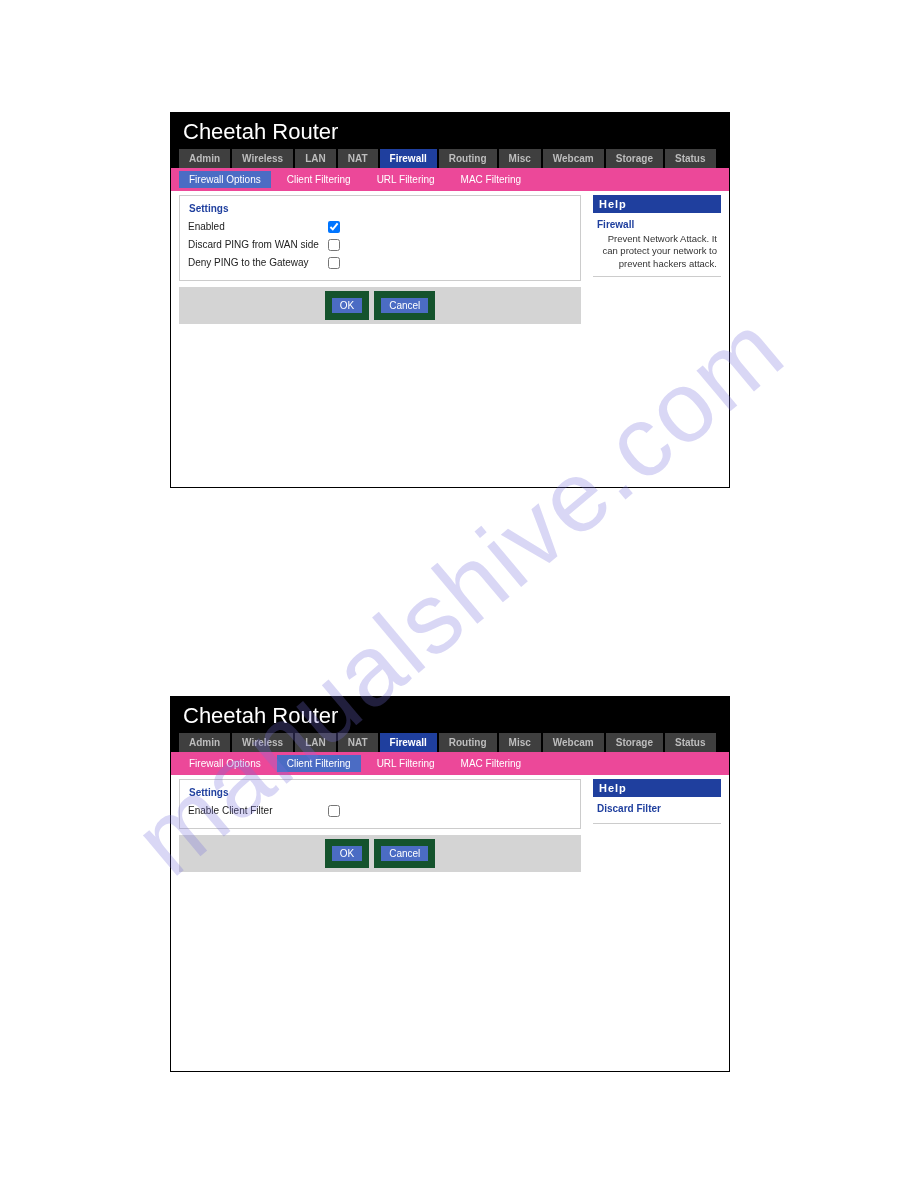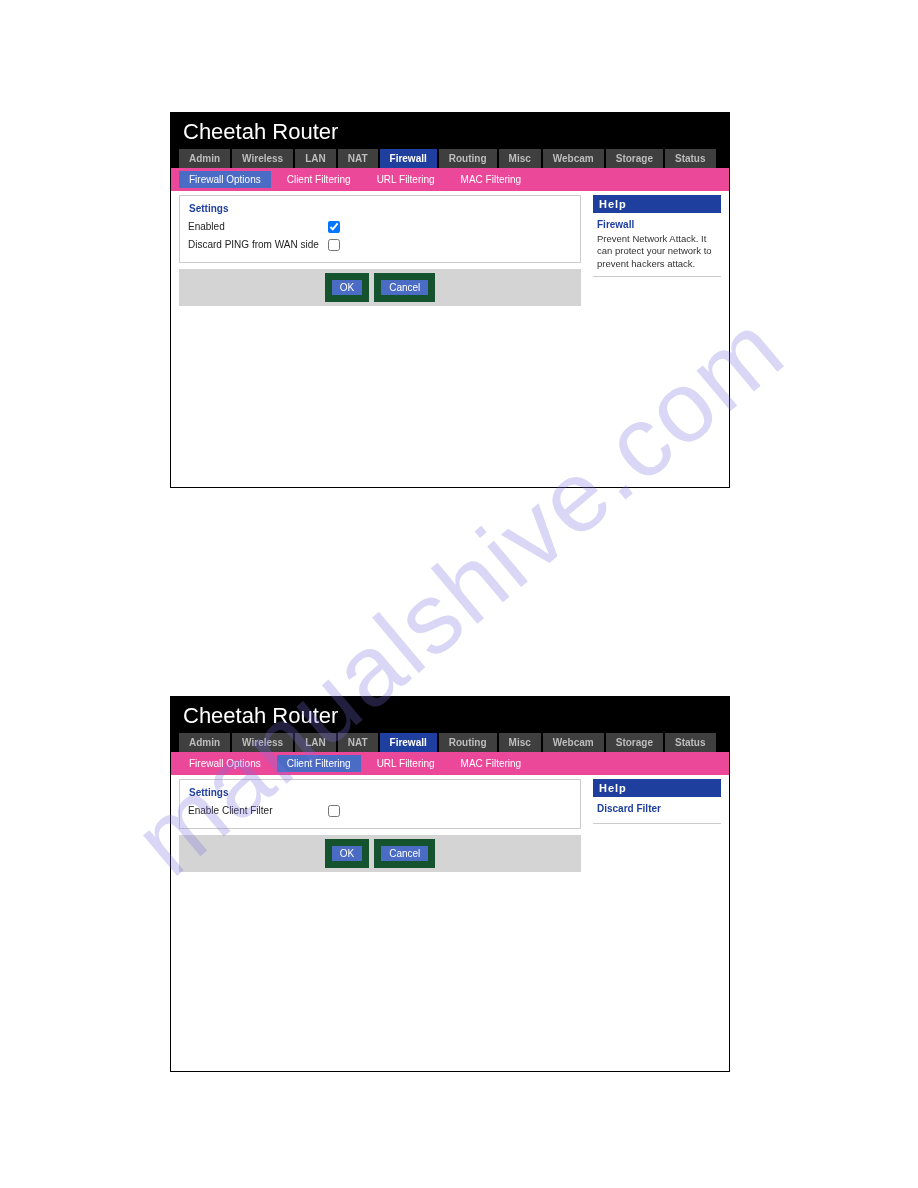--- a/index.html
+++ b/index.html
@@ -163,20 +163,21 @@
   .help-title {
     color: #1f3f9e;
     font-weight: bold;
     font-size: 10px;
     margin-bottom: 3px;
   }
   .help-text {
     font-size: 9.5px;
     color: #333;
     line-height: 1.3;
+    text-align: right;
   }
   input[type="checkbox"] {
     width: 12px;
     height: 12px;
   }
 </style>
 </head>
 <body>
 
 <div class="watermark">manualshive.com</div>
@@ -207,20 +208,24 @@
         <div class="fieldset">
           <div class="fieldset-legend">Settings</div>
           <div class="row">
             <span class="row-label">Enabled</span>
             <input type="checkbox" checked="" style="">
           </div>
           <div class="row">
             <span class="row-label">Discard PING from WAN side</span>
             <input type="checkbox" style="">
           </div>
+          <div class="row">
+            <span class="row-label">Deny PING to the Gateway</span>
+            <input type="checkbox" style="">
+          </div>
         </div>
         <div class="button-bar">
           <button class="btn">OK</button>
           <button class="btn">Cancel</button>
         </div>
       </div>
       <div class="help-panel">
         <div class="help-header">Help</div>
         <div class="help-body">
           <div class="help-title">Firewall</div>

